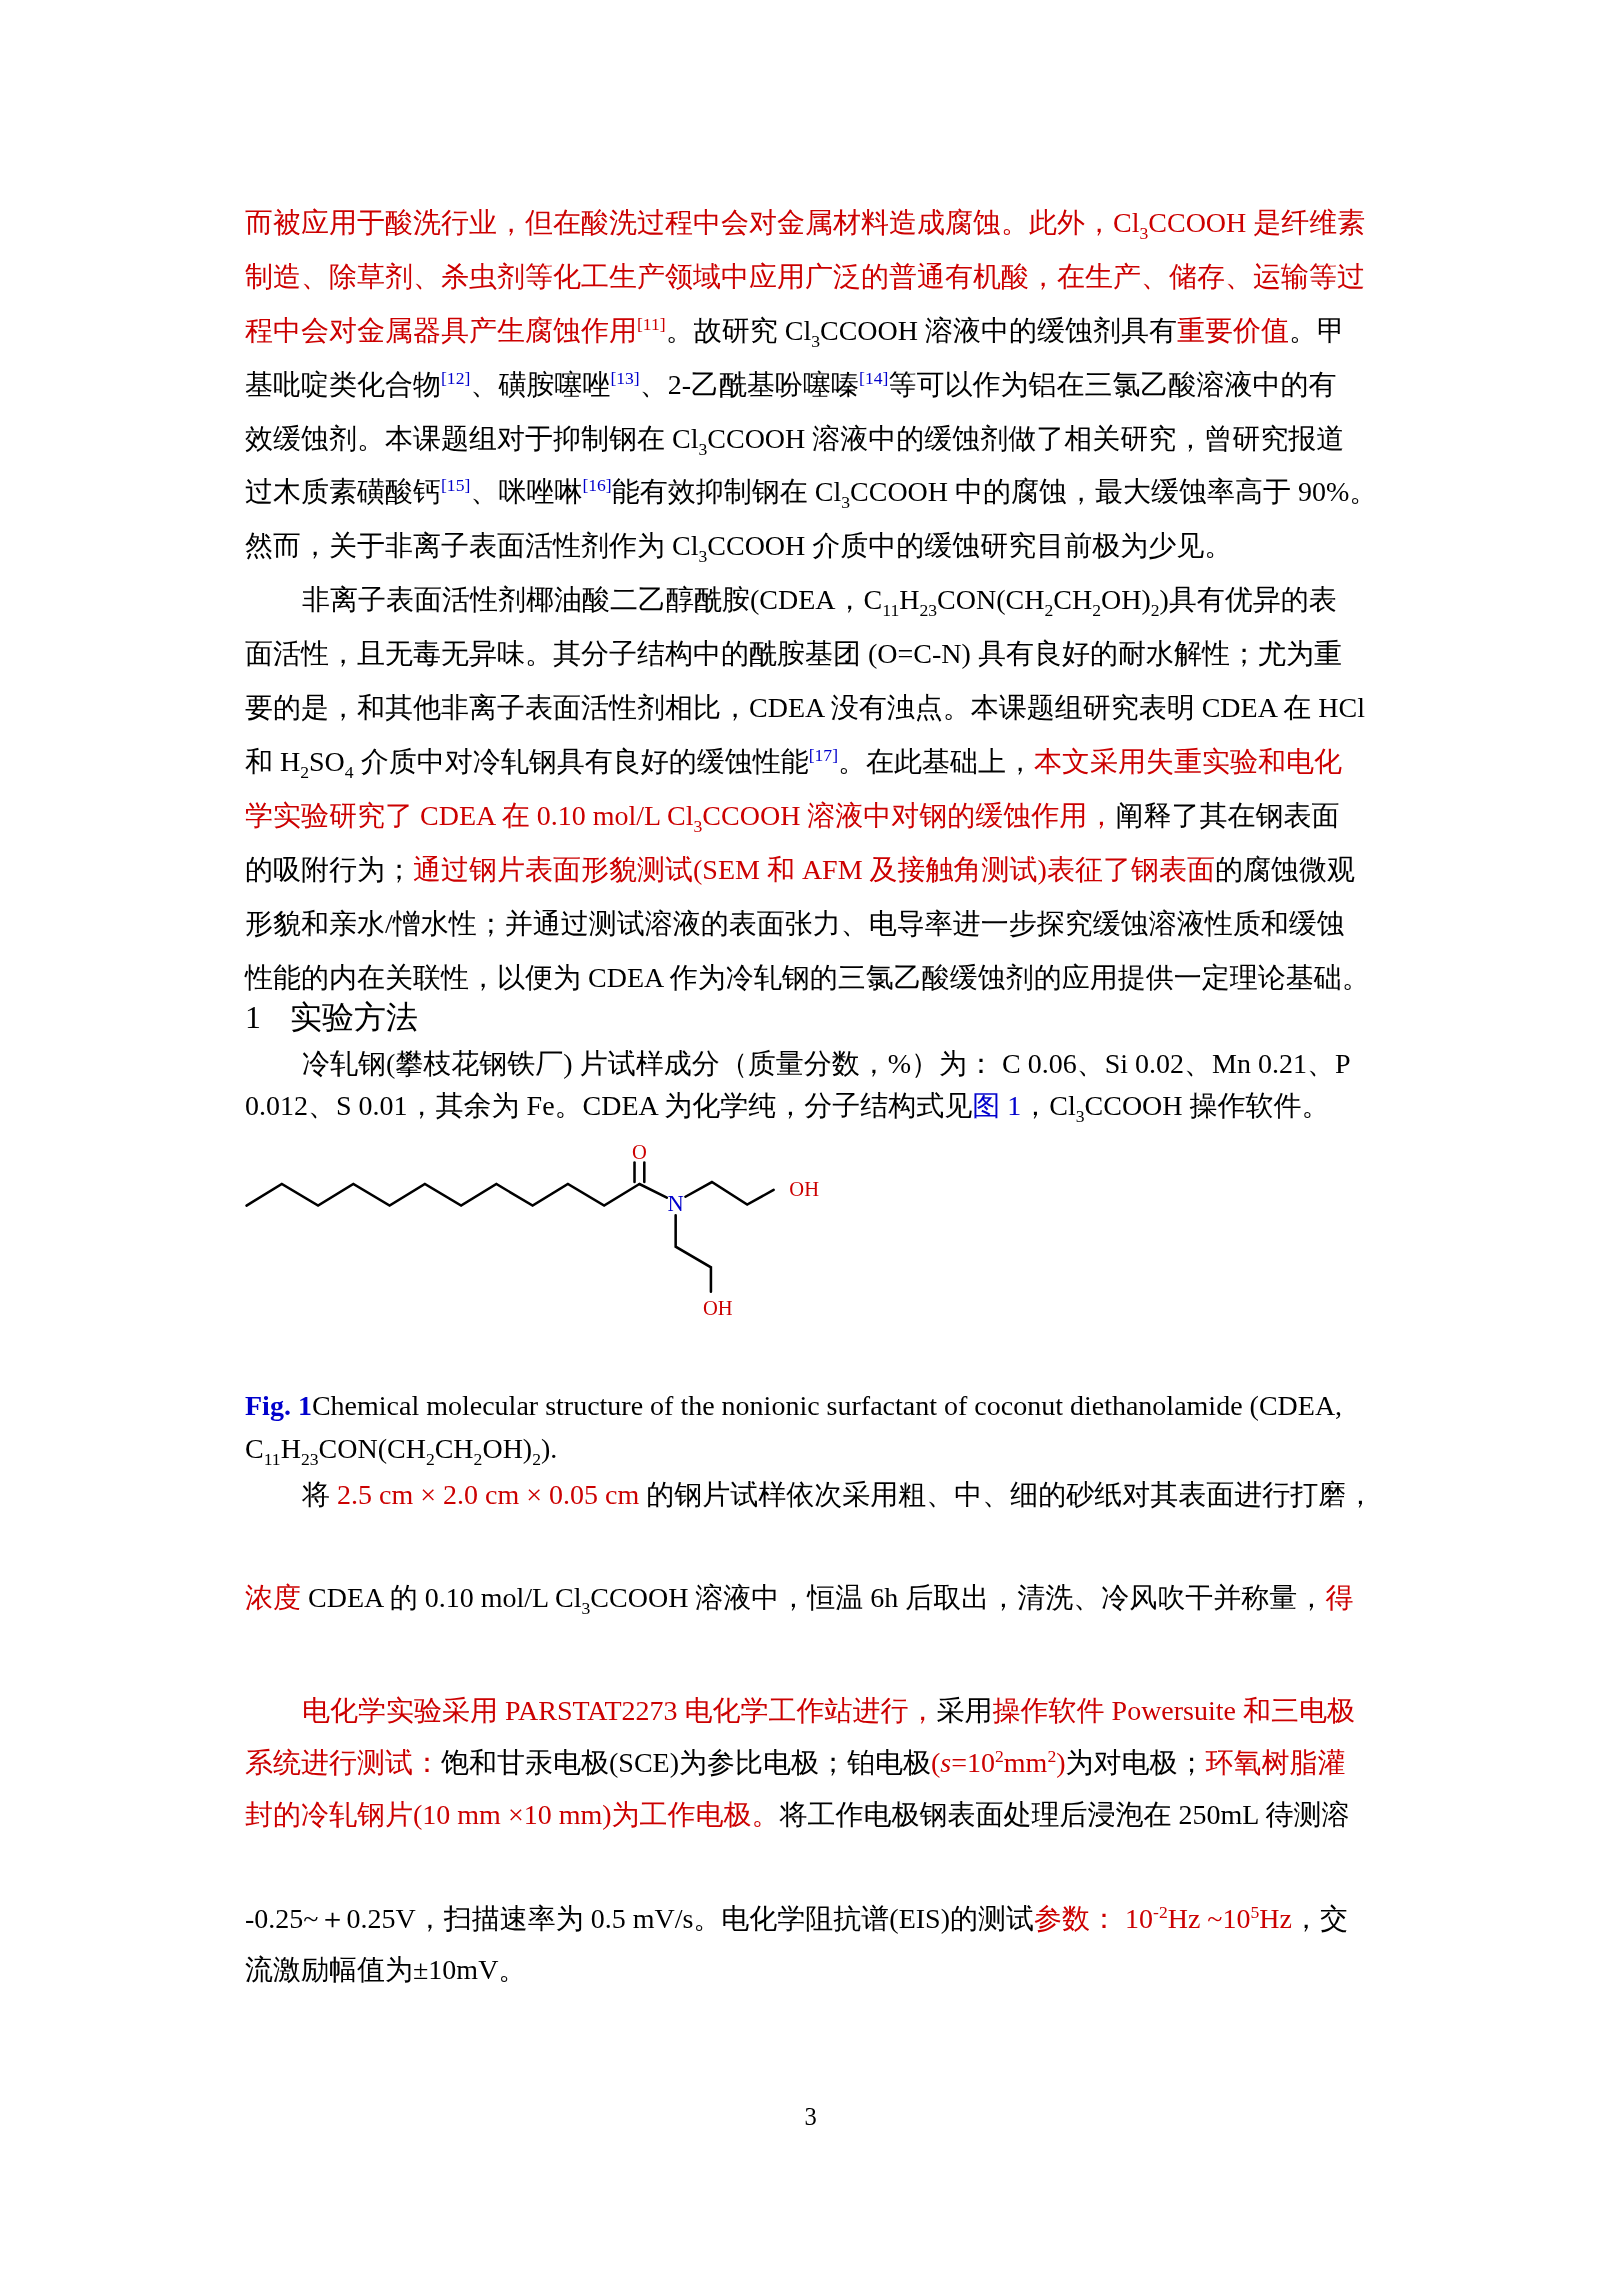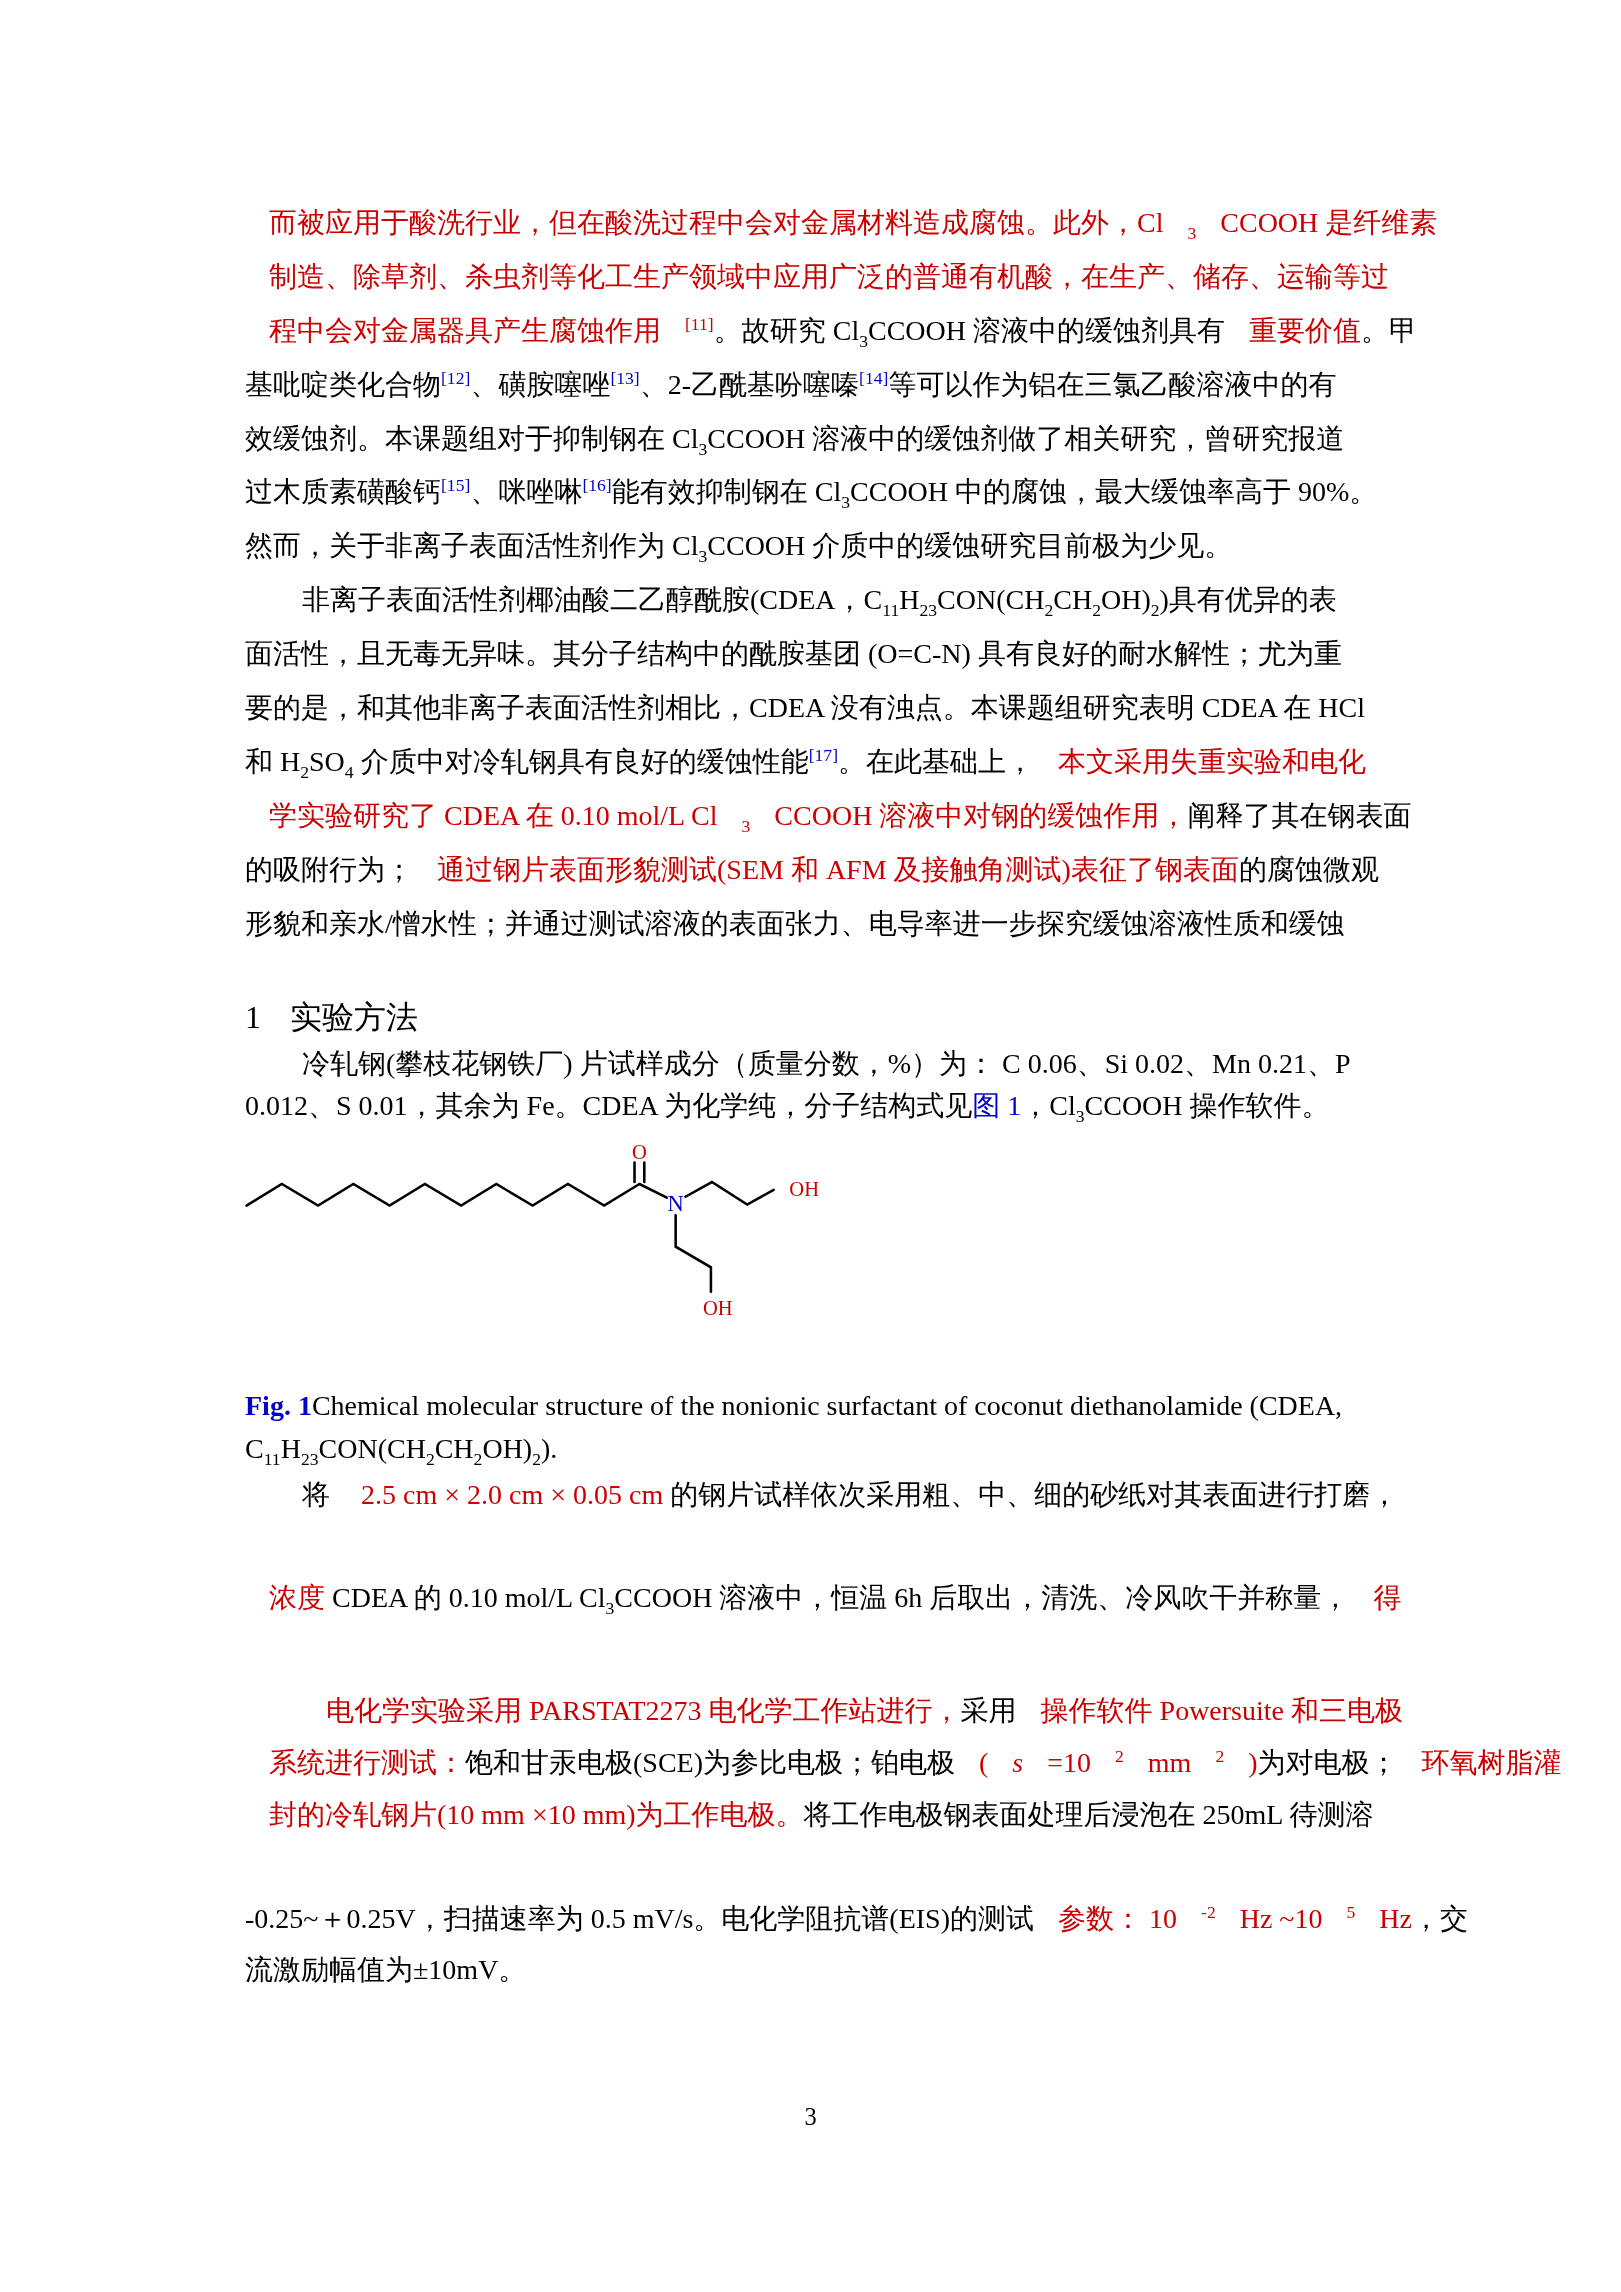--- a/index.html
+++ b/index.html
@@ -4,21 +4,21 @@
 <style>
   :root{
     --red:#cc0000; --blue:#0000cc; --black:#000000; --page:#ffffff;
   }
   html,body{margin:0;padding:0;}
   body{width:1621px;height:2293px;background:var(--page);position:relative;overflow:hidden;
        font-family:"Liberation Serif","DejaVu Serif",serif;}
   .page{position:absolute;left:0;top:0;width:1621px;height:2293px;background:var(--page);}
   .line{position:absolute;left:245px;white-space:nowrap;font-size:28px;line-height:39px;color:var(--black);}
   .line.indent{left:302px;}
-  .c-k{color:var(--black);} .c-r{color:var(--red);margin-left:24px;} .c-b{color:var(--blue);}
+  .c-k{color:var(--black);} .c-r{color:var(--red);} .c-b{color:var(--blue);}
   .it{font-style:italic;} .bd{font-weight:bold;}
   sup,sub{font-size:0.63em;line-height:0;}
   .heading{position:absolute;left:245px;top:996px;font-size:32px;font-weight:normal;color:var(--black);
            font-family:"Liberation Serif","DejaVu Serif",serif;white-space:nowrap;}
   .heading .num{margin-right:29px;}
   .figure-wrap{position:absolute;left:225px;top:1127px;width:627px;height:211px;}
   .figure-wrap svg{display:block;}
   .mol-line{stroke:#000;stroke-width:2.6;fill:none;stroke-linecap:round;}
   .atom-o,.atom-oh{fill:var(--red);font-size:21px;font-family:"Liberation Serif",serif;}
   .atom-n{fill:var(--blue);font-size:23px;font-family:"Liberation Serif",serif;}
@@ -38,20 +38,21 @@
   <div class="line" style="top:472px"><span class="c-k">过木质素磺酸钙</span><sup class="c-b">[15]</sup><span class="c-k">、咪唑啉</span><sup class="c-b">[16]</sup><span class="c-k">能有效抑制钢在 Cl</span><sub class="c-k">3</sub><span class="c-k">CCOOH 中的腐蚀，最大缓蚀率高于 90%。</span></div>
   <div class="line" style="top:526px"><span class="c-k">然而，关于非离子表面活性剂作为 Cl</span><sub class="c-k">3</sub><span class="c-k">CCOOH 介质中的缓蚀研究目前极为少见。</span></div>
 
   <div class="line indent" style="top:580px"><span class="c-k">非离子表面活性剂椰油酸二乙醇酰胺(CDEA，C</span><sub class="c-k">11</sub><span class="c-k">H</span><sub class="c-k">23</sub><span class="c-k">CON(CH</span><sub class="c-k">2</sub><span class="c-k">CH</span><sub class="c-k">2</sub><span class="c-k">OH)</span><sub class="c-k">2</sub><span class="c-k">)具有优异的表</span></div>
   <div class="line" style="top:634px"><span class="c-k">面活性，且无毒无异味。其分子结构中的酰胺基团 (O=C-N) 具有良好的耐水解性；尤为重</span></div>
   <div class="line" style="top:688px"><span class="c-k">要的是，和其他非离子表面活性剂相比，CDEA 没有浊点。本课题组研究表明 CDEA 在 HCl</span></div>
   <div class="line" style="top:742px"><span class="c-k">和 H</span><sub class="c-k">2</sub><span class="c-k">SO</span><sub class="c-k">4</sub><span class="c-k"> 介质中对冷轧钢具有良好的缓蚀性能</span><sup class="c-b">[17]</sup><span class="c-k">。在此基础上，</span><span class="c-r">本文采用失重实验和电化</span></div>
   <div class="line" style="top:796px"><span class="c-r">学实验研究了 CDEA 在 0.10 mol/L Cl</span><sub class="c-r">3</sub><span class="c-r">CCOOH 溶液中对钢的缓蚀作用，</span><span class="c-k">阐释了其在钢表面</span></div>
   <div class="line" style="top:850px"><span class="c-k">的吸附行为；</span><span class="c-r">通过钢片表面形貌测试(SEM 和 AFM 及接触角测试)表征了钢表面</span><span class="c-k">的腐蚀微观</span></div>
   <div class="line" style="top:904px"><span class="c-k">形貌和亲水/憎水性；并通过测试溶液的表面张力、电导率进一步探究缓蚀溶液性质和缓蚀</span></div>
+  <div class="line" style="top:958px"><span class="c-k">性能的内在关联性，以便为 CDEA 作为冷轧钢的三氯乙酸缓蚀剂的应用提供一定理论基础。</span></div>
 
   <div class="heading">
     <span class="num">1</span><span>实验方法</span>
   </div>
 
   <div class="line indent" style="top:1044px"><span class="c-k">冷轧钢(攀枝花钢铁厂) 片试样成分（质量分数，%）为： C 0.06、Si 0.02、Mn 0.21、P</span></div>
   <div class="line" style="top:1086px"><span class="c-k">0.012、S 0.01，其余为 Fe。CDEA 为化学纯，分子结构式见</span><span class="c-b">图 1</span><span class="c-k">，Cl</span><sub class="c-k">3</sub><span class="c-k">CCOOH 操作软件。</span></div>
 
   <div class="figure-wrap">
     <svg width="627" height="211" viewBox="0 0 640 215">

